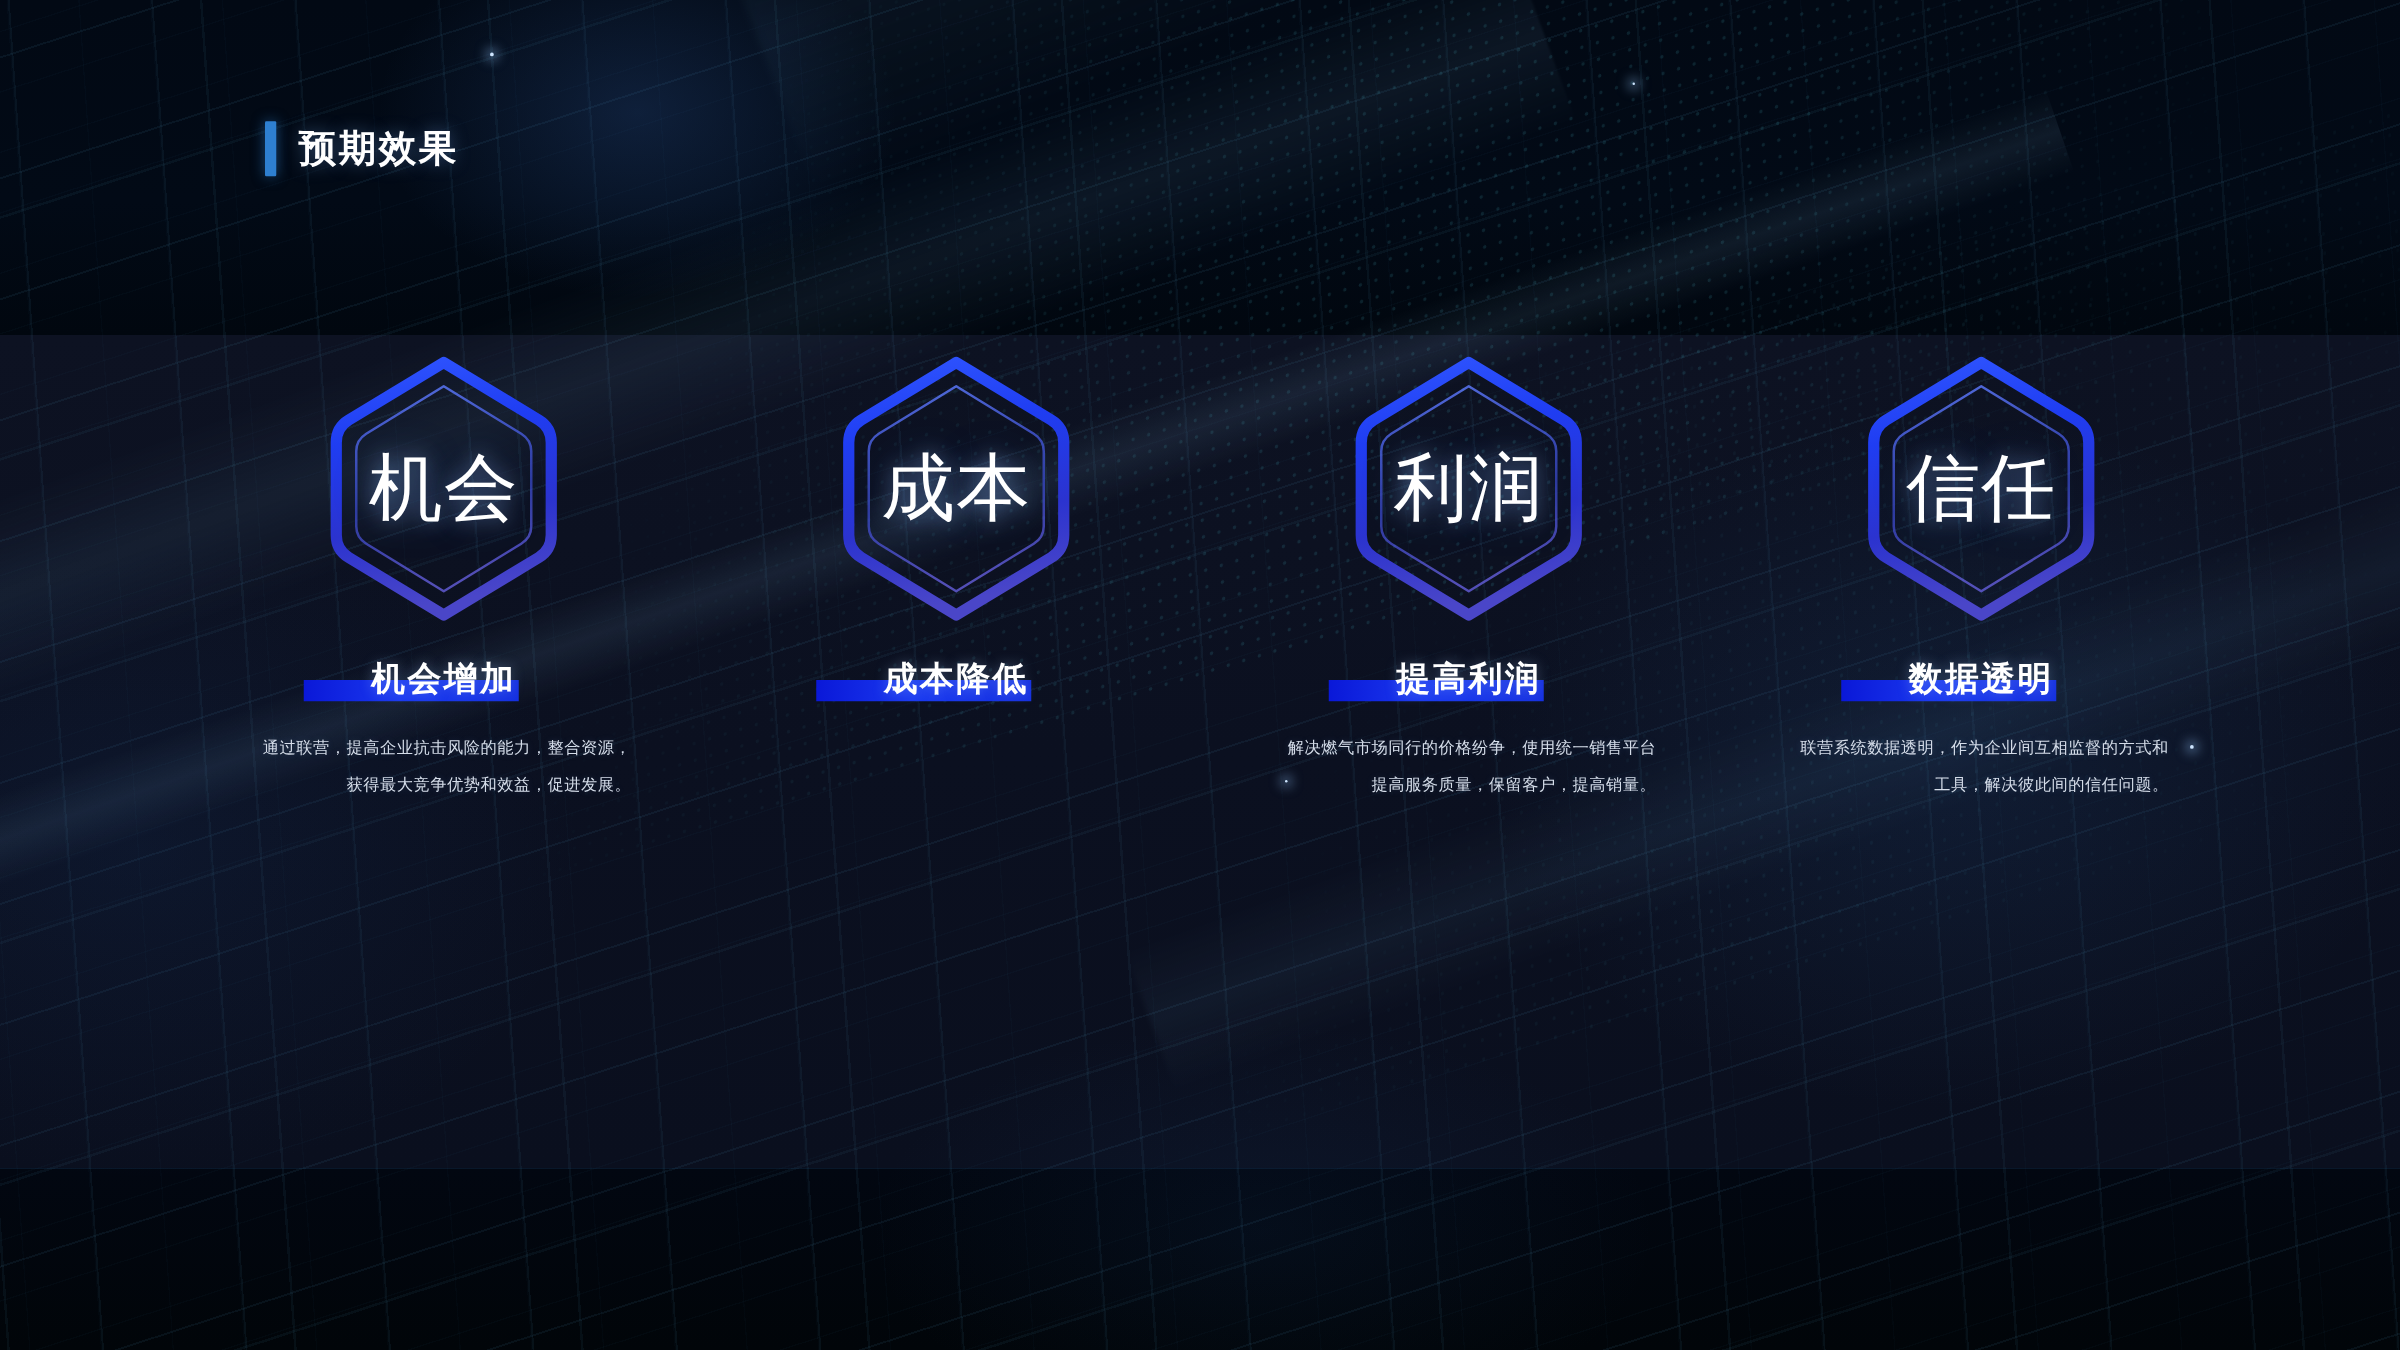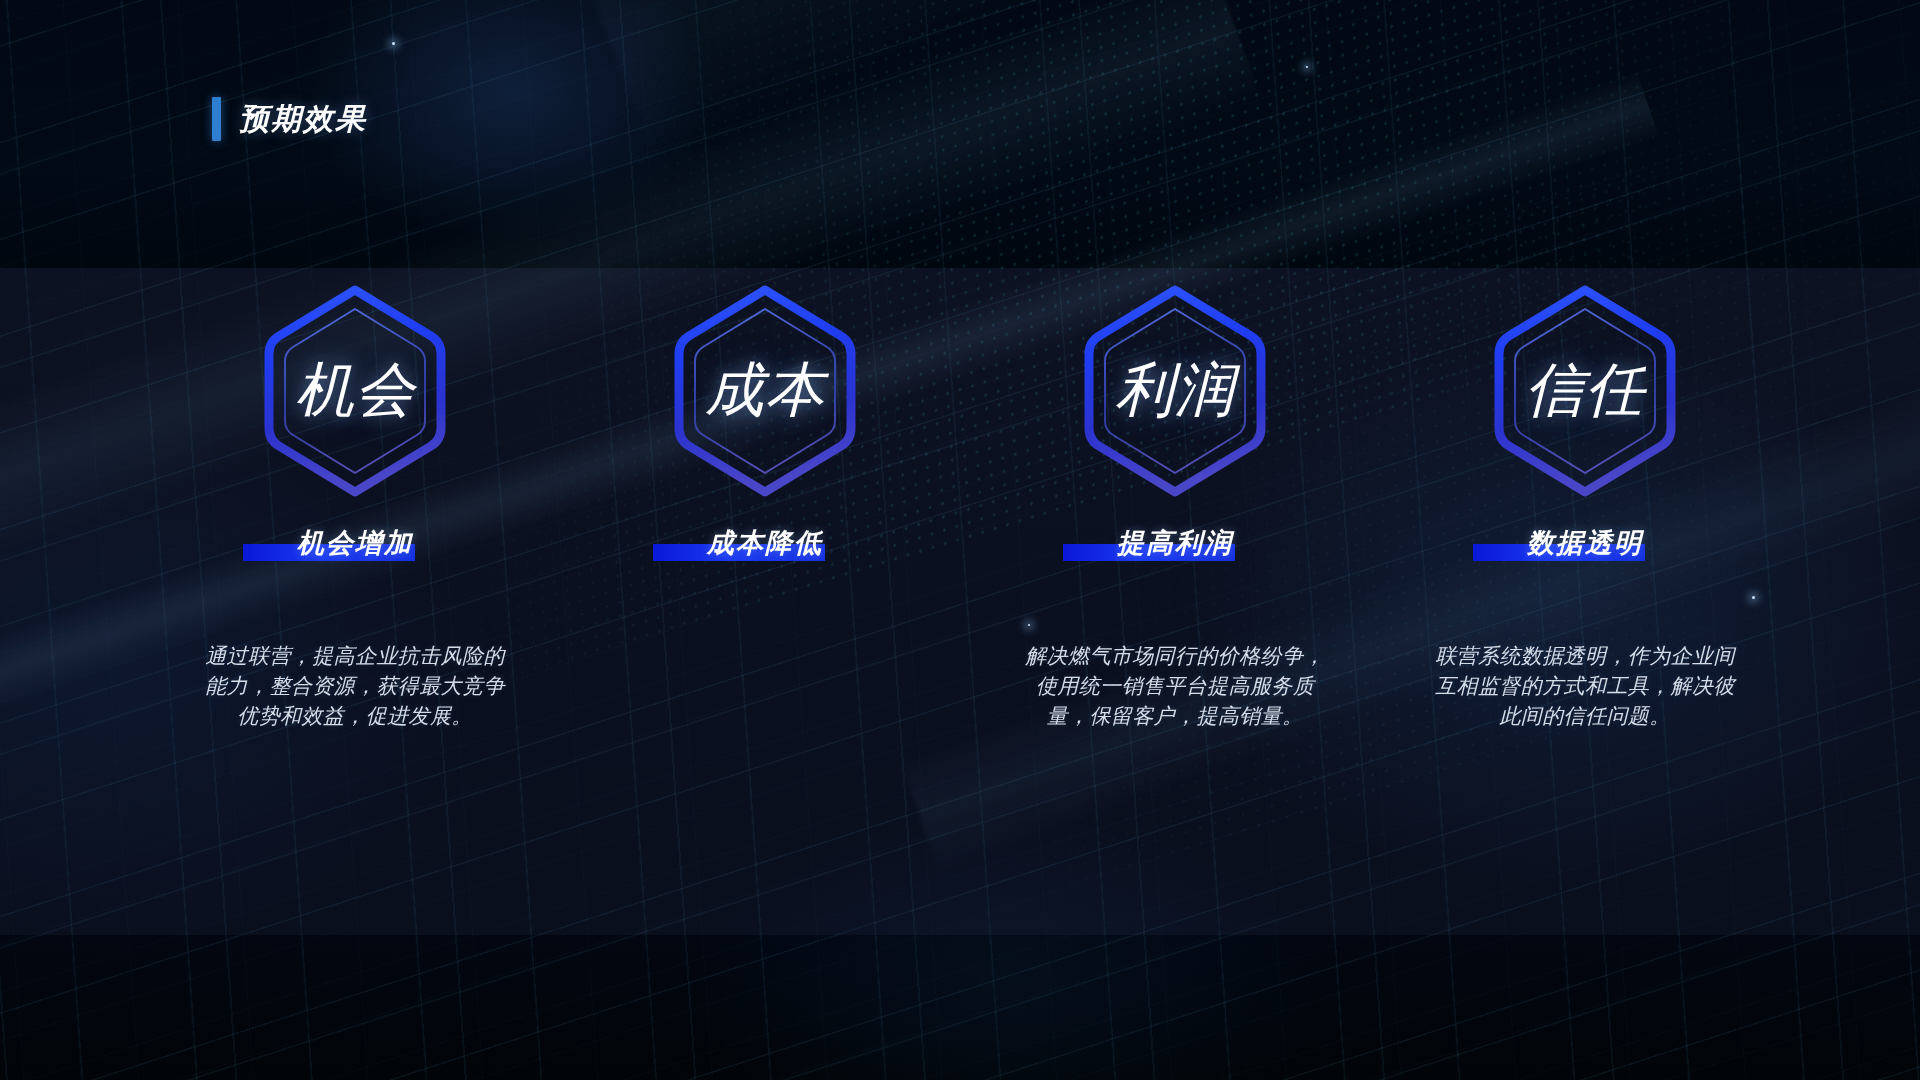--- a/index.html
+++ b/index.html
@@ -8,21 +8,20 @@
     font-family:"Liberation Sans", sans-serif;
     -webkit-font-smoothing:antialiased;
   }
 
   
   #stage{
     position:relative;
     width:1920px; height:1080px;
     background:#0c4a6e;
     overflow:hidden;
-    font-style:italic;
   }
 
   
   .band{ position:absolute; left:0; width:1920px; }
   .band-top{ top:0; height:268px; background:linear-gradient(180deg,#020914 0%,#020a16 60%,#01070f 100%); }
   .band-mid{ top:268px; height:667px; background:linear-gradient(180deg,#0d1222 0%,#0b1020 50%,#0a0f1e 100%); }
   .band-bot{ top:935px; height:145px; background:linear-gradient(180deg,#020711 0%,#010509 100%); }
 
   
   .grid-wrap{
@@ -162,25 +161,25 @@
   .head-text{
     position:relative; z-index:1;
     font-family:"Liberation Serif","DejaVu Serif",serif;
     font-size:27px; font-weight:700; color:#ffffff; letter-spacing:2px;
     text-shadow:0 0 10px rgba(160,200,255,.35);
     white-space:nowrap;
   }
 
   
   .desc{
-    margin-top:80px;
+    margin-top:22px;
     width:300px;
-    text-align:center;
+    text-align:right;
     font-family:"Liberation Serif","DejaVu Serif",serif;
-    font-size:21px;
+    font-size:13px;
     line-height:30px;
     color:#d5dde9;
     letter-spacing:.4px;
     text-shadow:0 0 6px rgba(120,160,220,.18);
   }
 </style>
 </head>
 <body>
 
 <div id="stage">

